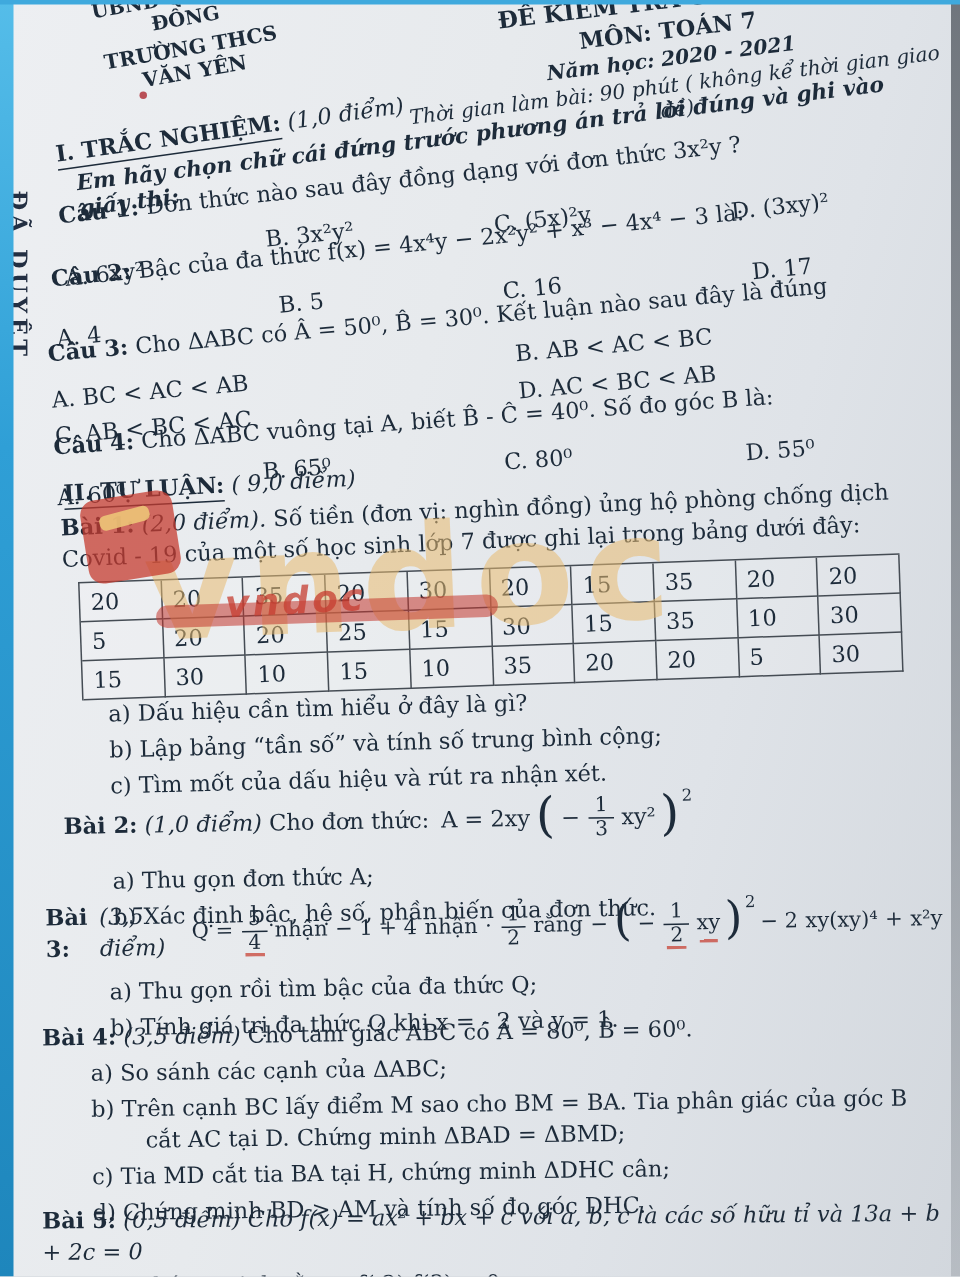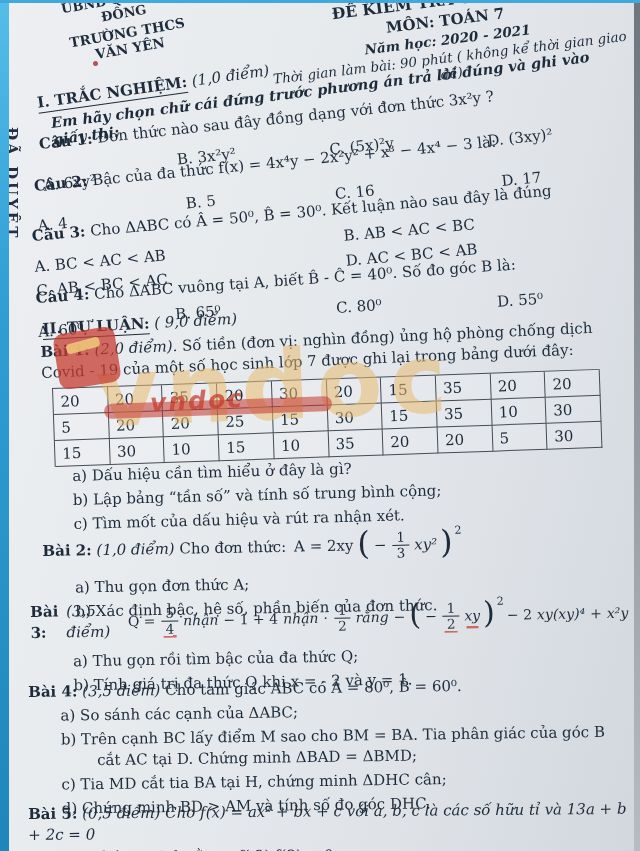--- a/index.html
+++ b/index.html
@@ -29,21 +29,21 @@
   .optrow{display:flex;margin-top:9px;font-size:15px;}
   .optrow span{display:inline-block;}
   .opt2col{display:grid;grid-template-columns:54% 46%;margin-top:6px;font-size:15px;row-gap:4px;}
   .freq-table{display:grid;grid-template-columns:repeat(10,1fr);
     border-left:1.3px solid #454c54;border-top:1.3px solid #454c54;background:rgba(255,255,255,.15);}
   .freq-table .cell{border-right:1.3px solid #454c54;border-bottom:1.3px solid #454c54;
     height:25px;display:flex;align-items:center;padding-left:7px;font-size:15px;}
   .parts div{margin-bottom:3px;}
   .formula{display:inline-flex;align-items:center;flex-wrap:nowrap;}
   .formula .ftxt{margin:0 3px;white-space:pre;}
-  .formula .fit{font-style:italic;margin:0 2px;white-space:pre;}
+  .formula .fit{margin:0 2px;white-space:pre;}
   .frac{display:inline-flex;flex-direction:column;align-items:center;vertical-align:middle;
     margin:0 3px;font-size:13.5px;line-height:1.1;}
   .frac .num{padding:0 4px;}
   .frac .den{border-top:1.3px solid #1d2b3a;padding:0 4px;}
   .paren{font-size:215%;font-weight:400;line-height:.75;margin:0 1px;transform:translateY(-2px);}
   .psup{font-size:11px;align-self:flex-start;transform:translateY(-9px);margin-left:1px;}
   .rmark{box-shadow:0 4px 0 -2px rgba(198,55,42,.7);}
   .hang{padding-left:36px;text-indent:-36px;}
   .stamp{
     position:absolute;left:21px;top:127px;z-index:6;

